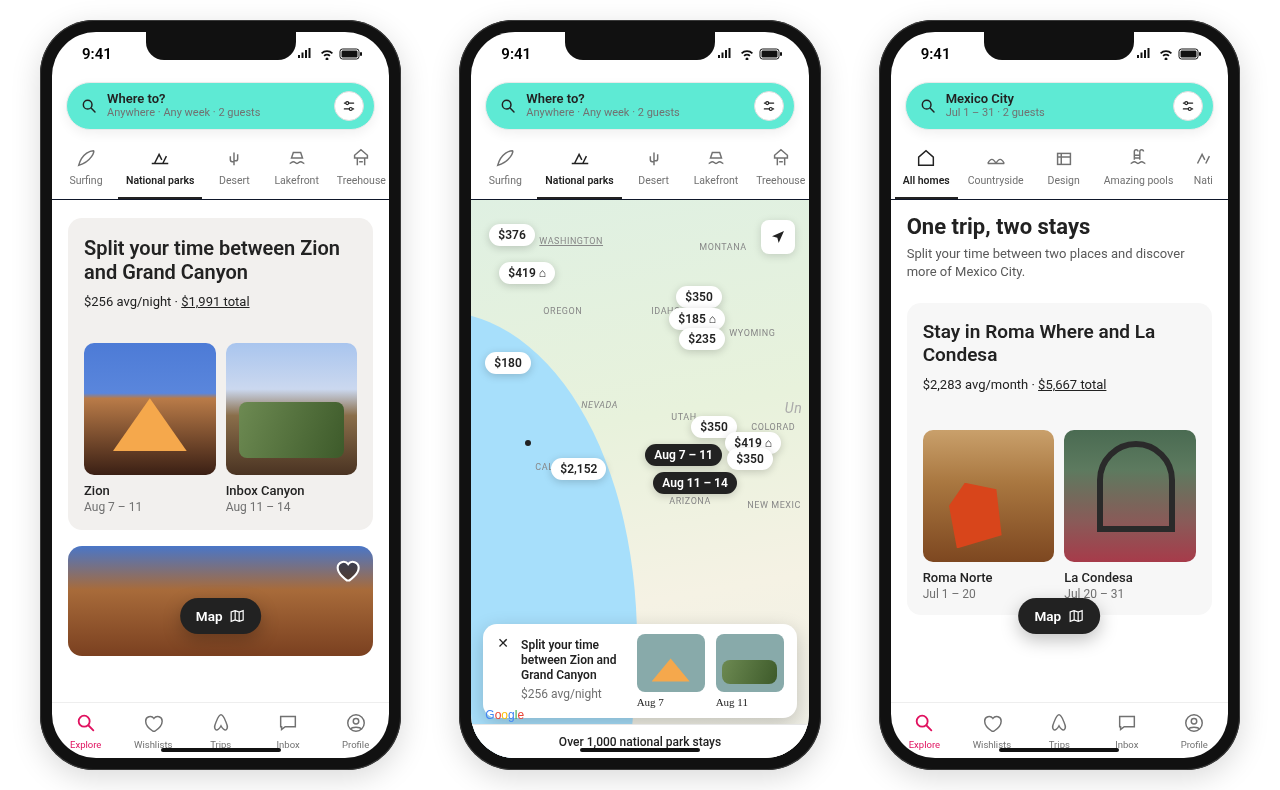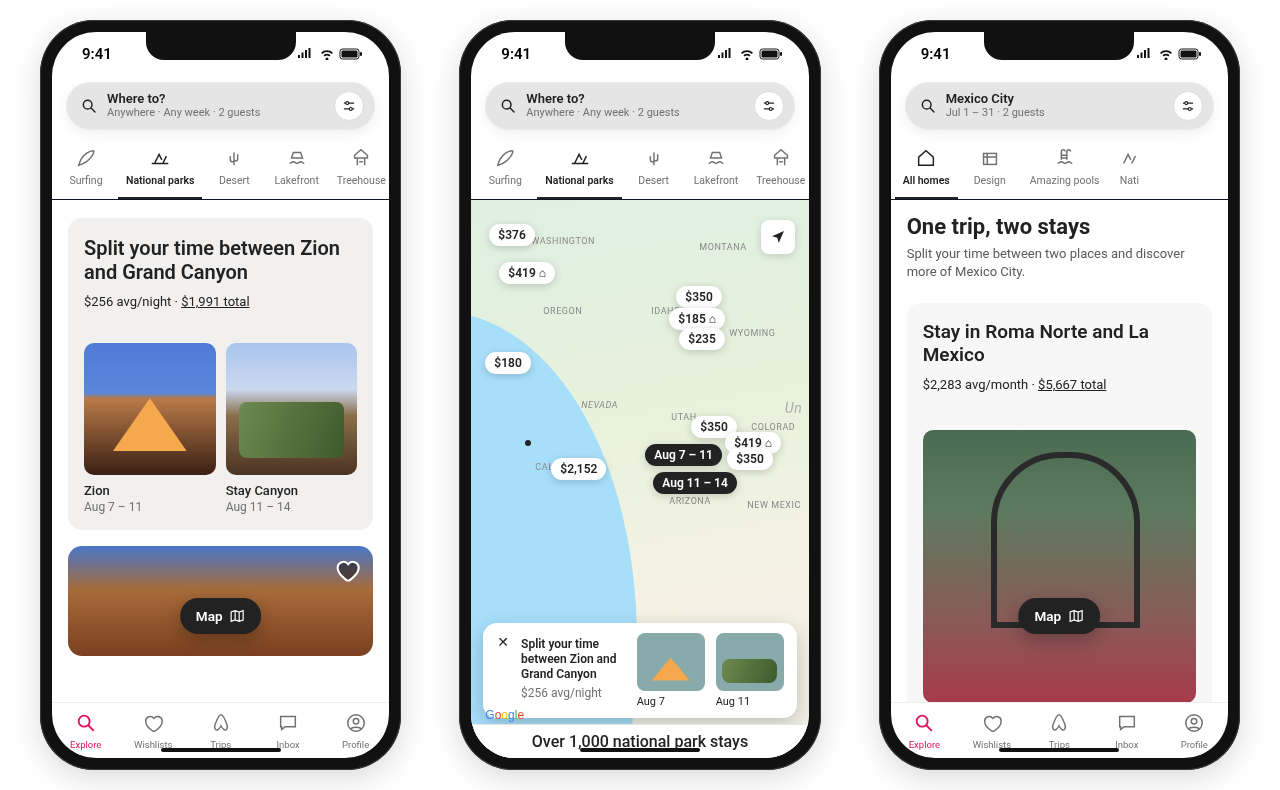--- a/index.html
+++ b/index.html
@@ -32,21 +32,21 @@
   }
   .statusbar {
     height: 44px; display: flex; align-items: center; justify-content: space-between;
     padding: 0 26px 0 30px; font-size: 15px; font-weight: 600;
   }
   .status-icons { display: flex; align-items:center; gap: 4px; }
   .status-icons svg { display:block; }
   .searchbar-wrap { padding: 6px 14px 10px; }
   .searchbar {
     display: flex; align-items: center; gap: 10px;
-    background: #e5e5e5; border: 1px solid #eaeaea; border-radius: 999px;
+    background: #5eead4; border: 1px solid #eaeaea; border-radius: 999px;
     padding: 8px 10px 8px 14px;
     box-shadow: 0 4px 12px rgba(0,0,0,.06);
   }
   .searchbar .txt { flex: 1; line-height: 1.15; }
   .searchbar .title { font-size: 13px; font-weight: 600; color:#222; }
   .searchbar .sub { font-size: 11px; color:#717171; }
   .filter-btn {
     width: 30px; height: 30px; border-radius: 50%;
     border: 1px solid #ddd; display:flex; align-items:center; justify-content:center;
     background:#fff;
@@ -130,28 +130,28 @@
   }
   .map-card {
     position:absolute; left:12px; right:12px; bottom:40px;
     background:#fff; border-radius:14px; padding:10px 12px;
     box-shadow: 0 6px 20px rgba(0,0,0,.2);
     display:flex; gap:10px; align-items:flex-start;
   }
   .map-card .info { flex:1; font-size:12px; }
   .map-card .info .t { font-weight:600; line-height:1.25; color:#222; margin-top: 4px;}
   .map-card .info .p { color:#717171; margin-top:4px; }
-  .map-card .mini { width:69px; }
+  .map-card .mini { width:69px;font-family:Liberation Serif, serif; }
   .map-card .mini .img { width:68px; height:58px; border-radius:8px; background:#8aa; }
   .map-card .mini .d { font-size:11px; color:#222; margin-top:4px; text-align:left;}
   .map-card .close { font-size:14px; color:#222; line-height:1; padding:2px;}
   .map-footer {
     position:absolute; left:0; right:0; bottom:0; height:34px; background:#fff;
     border-top:1px solid #e6e6e6; display:flex; align-items:center; justify-content:center;
-    font-size:16px; font-weight:500; color:#222;
+    font-size:12px; font-weight:500; color:#222;
   }
   .google { position:absolute; left:14px; bottom:36px; font-size:12px; font-weight:500;
     font-family: Arial,sans-serif; user-select:none; z-index: 5;
   }
   .google span:nth-child(1){color:#4285F4}.google span:nth-child(2){color:#EA4335}
   .google span:nth-child(3){color:#FBBC05}.google span:nth-child(4){color:#4285F4}
   .google span:nth-child(5){color:#34A853}.google span:nth-child(6){color:#EA4335}
   
   .art-zion { background: linear-gradient(180deg,#4d7bd6 0%, #5a86dc 38%, #b97b48 42%, #3a1f14 100%); position:relative;}
   .art-zion::after{content:"";position:absolute;left:50%;bottom:18%;transform:translateX(-50%);
@@ -260,21 +260,21 @@
           <div class="split-title">Split your time between Zion and Grand Canyon</div>
           <div class="split-sub"><span>$256 avg/night · </span><span class="under">$1,991 total</span></div>
           <div class="pair">
             <div class="pair-item">
               <div class="thumb art-zion"></div>
               <div class="label">Zion</div>
               <div class="dates">Aug 7 – 11</div>
             </div>
             <div class="pair-item">
               <div class="thumb art-gc"></div>
-              <div class="label">Stay Canyon</div>
+              <div class="label">Inbox Canyon</div>
               <div class="dates">Aug 11 – 14</div>
             </div>
           </div>
         </div>
       </div>
       <div class="next-card">
         <svg class="heart" viewBox="0 0 24 24">
             <path d="M12 21s-8-5.3-8-11a5 5 0 019-3 5 5 0 019 3c0 5.7-8 11-8 11z" fill="rgba(0,0,0,.45)" stroke="#fff" stroke-width="1.8"></path>
           </svg>
       </div>
@@ -402,21 +402,21 @@
             </svg>
           </span>
           <span>Treehouse</span>
         </div>
     </div>
     <div class="content">
       <div class="map-area">
         <div class="ocean"></div>
         <div style="position:absolute;left:54px;top:240px;width:6px;height:6px;background:#222;border-radius:50%"></div>
         <div id="states-container">
-            <div class="state" style="left: 60px; top: 36px;">WASHINGTON</div>
+            <div class="state" style="left: 68px; top: 36px; text-decoration: underline;">WASHINGTON</div>
             <div class="state" style="left: 228px; top: 42px;">MONTANA</div>
             <div class="state" style="left: 72px; top: 106px;">OREGON</div>
             <div class="state" style="left: 180px; top: 106px;">IDAHO</div>
             <div class="state" style="left: 258px; top: 128px;">WYOMING</div>
             <div class="state" style="left: 110px; top: 200px; font-style: italic;">NEVADA</div>
             <div class="state" style="left: 200px; top: 212px;">UTAH</div>
             <div class="state" style="left: 280px; top: 222px;">COLORAD</div>
             <div class="state" style="left: 64px; top: 262px;">CALIFORNIA</div>
             <div class="state" style="left: 198px; top: 296px;">ARIZONA</div>
             <div class="state" style="left: 276px; top: 300px;">NEW MEXIC</div>
@@ -509,20 +509,28 @@
           <span class="icon">
             <svg width="22" height="22" viewBox="0 0 24 24" fill="none" stroke="#222" stroke-width="1.6">
               <path d="M4 11l8-7 8 7v9H4z"></path>
             </svg>
           </span>
           <span>All homes</span>
         </div>
       <div class="cat">
           <span class="icon">
             <svg width="22" height="22" viewBox="0 0 24 24" fill="none" stroke="#717171" stroke-width="1.6">
+              <path d="M3 18c3-6 6-6 9 0M12 18c3-6 6-6 9 0M3 18h18"></path>
+            </svg>
+          </span>
+          <span>Countryside</span>
+        </div>
+      <div class="cat">
+          <span class="icon">
+            <svg width="22" height="22" viewBox="0 0 24 24" fill="none" stroke="#717171" stroke-width="1.6">
               <rect x="5" y="7" width="14" height="12"></rect>
               <path d="M5 11h14M9 7v12"></path>
             </svg>
           </span>
           <span>Design</span>
         </div>
       <div class="cat">
           <span class="icon">
             <svg width="22" height="22" viewBox="0 0 24 24" fill="none" stroke="#717171" stroke-width="1.6">
               <path d="M4 18c2 0 2-2 4-2s2 2 4 2 2-2 4-2 2 2 4 2M8 14V5a2 2 0 014 0M14 14V5a2 2 0 014 0M8 9h6M8 12h6"></path>
@@ -536,23 +544,28 @@
               <path d="M6 18l5-10 3 6M15 18l4-8"></path>
             </svg>
           </span>
           <span>Nati</span>
         </div>
     </div>
     <div class="content">
       <div class="hero-h">One trip, two stays</div>
       <div class="hero-p">Split your time between two places and discover more of Mexico City.</div>
       <div class="p3-card">
-        <div class="split-title" style="font-size:19px">Stay in Roma Norte and La Mexico</div>
+        <div class="split-title" style="font-size:19px">Stay in Roma Where and La Condesa</div>
         <div class="split-sub"><span>$2,283 avg/month · </span><span class="under">$5,667 total</span></div>
         <div class="pair" style="margin-top:38px">
+          <div class="pair-item">
+            <div class="thumb art-roma"></div>
+            <div class="label">Roma Norte</div>
+            <div class="dates">Jul 1 – 20</div>
+          </div>
           <div class="pair-item">
             <div class="thumb art-cond"></div>
             <div class="label">La Condesa</div>
             <div class="dates">Jul 20 – 31</div>
           </div>
         </div>
       </div>
       <div class="map-pill">
         <span>Map</span>
         <svg width="16" height="16" viewBox="0 0 24 24">

